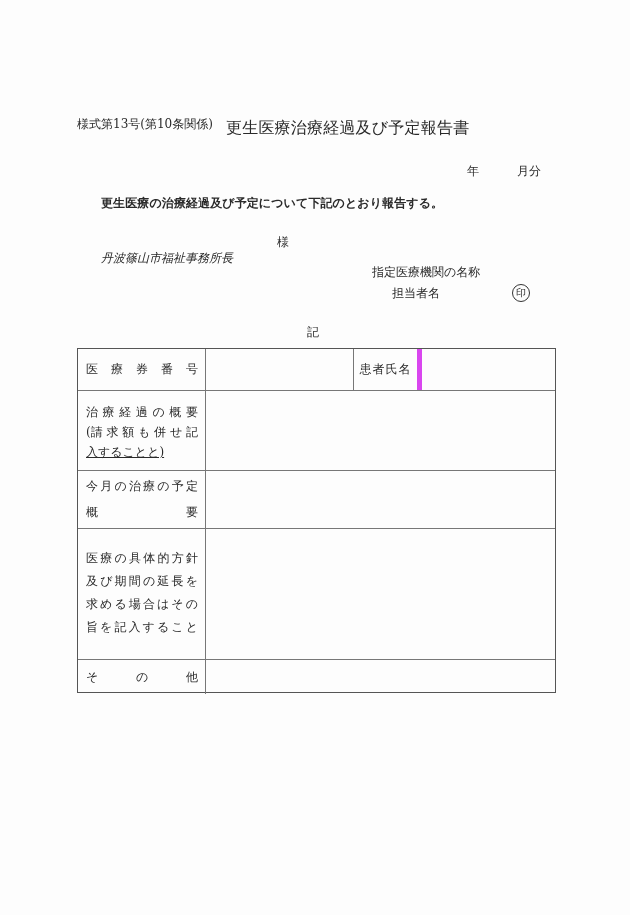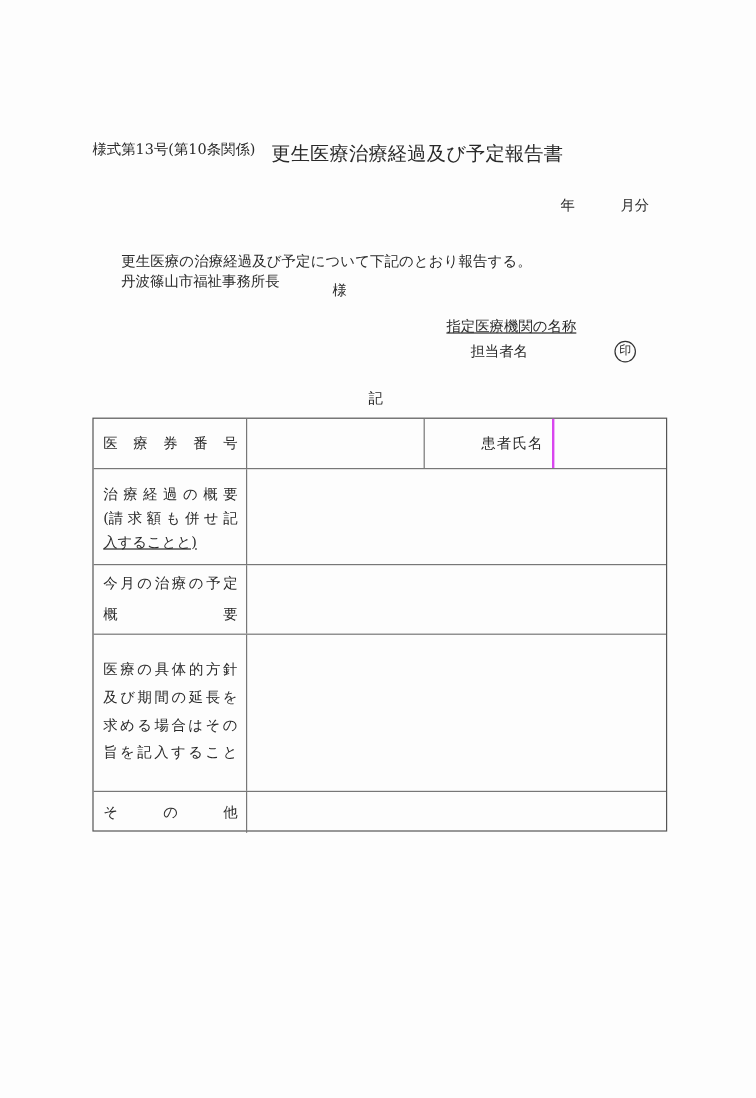--- a/index.html
+++ b/index.html
@@ -14,24 +14,24 @@
       font-family: "DejaVu Serif", "Liberation Serif", serif;
       color: #2a2a2a;
       font-size: 12px;
       overflow: hidden;
     }
     .abs { position: absolute; white-space: nowrap; line-height: 1; }
     .form-number { left: 77px; top: 86px; font-size: 12px; margin-top: 32px; }
     .doc-title { left: 226px; top: 120px; font-size: 16px; letter-spacing: 0.2px; }
     .date-year { left: 467px; top: 165px; }
     .date-month { left: 473px; top: 165px; margin-left: 44px; }
-    .intro { left: 101px; top: 212px; letter-spacing: 0.1px; }
-    .addressee { left: 101px; top: 228px; }
+    .intro { left: 101px; top: 197px; letter-spacing: 0.1px; font-weight: bold; }
+    .addressee { left: 101px; top: 252px; font-style: italic; }
     .addressee-sama { left: 277px; top: 236px; }
-    .inst-name { left: 372px; top: 266px; text-decoration: underline; }
+    .inst-name { left: 372px; top: 266px; }
     .person { left: 392px; top: 287px; }
     .seal {
       left: 512px; top: 284px;
       width: 16px; height: 16px;
       border: 1px solid #333;
       border-radius: 50%;
       font-size: 10px;
       display: flex; align-items: center; justify-content: center;
     }
     .ki { left: 307px; top: 326px; }
@@ -82,21 +82,21 @@
     }
     .label-line span { display: inline-block; }
     .r1 { top: 0; height: 42px; }
     .r2 { top: 42px; height: 80px; }
     .r3 { top: 122px; height: 58px; }
     .r4 { top: 180px; height: 131px; }
     .r5 { top: 311px; height: 34px; }
 
     .r1 .label-cell { display:flex; align-items:center; }
     .r1 .number-value { left: 128px; width: 148px; border-right: 1px solid #777; }
-    .r1 .patient-label { left: 276px; width: 68px; border-right: 2px solid #d946ef; display:flex; align-items:center; justify-content:center; letter-spacing: 1px; margin-left: 40px; }
+    .r1 .patient-label { left: 276px; width: 68px; border-right: 5px solid #d946ef; display:flex; align-items:center; justify-content:center; letter-spacing: 1px; }
     .r1 .patient-value { left: 344px; right: 0; }
 
     .r2 .label-cell { padding-top: 15px; }
     .r2 .label-line { margin-bottom: 8px; }
     .r3 .label-cell { padding-top: 9px; }
     .r3 .label-line { margin-bottom: 14px; }
     .r4 .label-cell { padding-top: 23px; }
     .r4 .label-line { margin-bottom: 11px; }
     .r5 .label-cell { display:flex; align-items:center; }
   </style>

